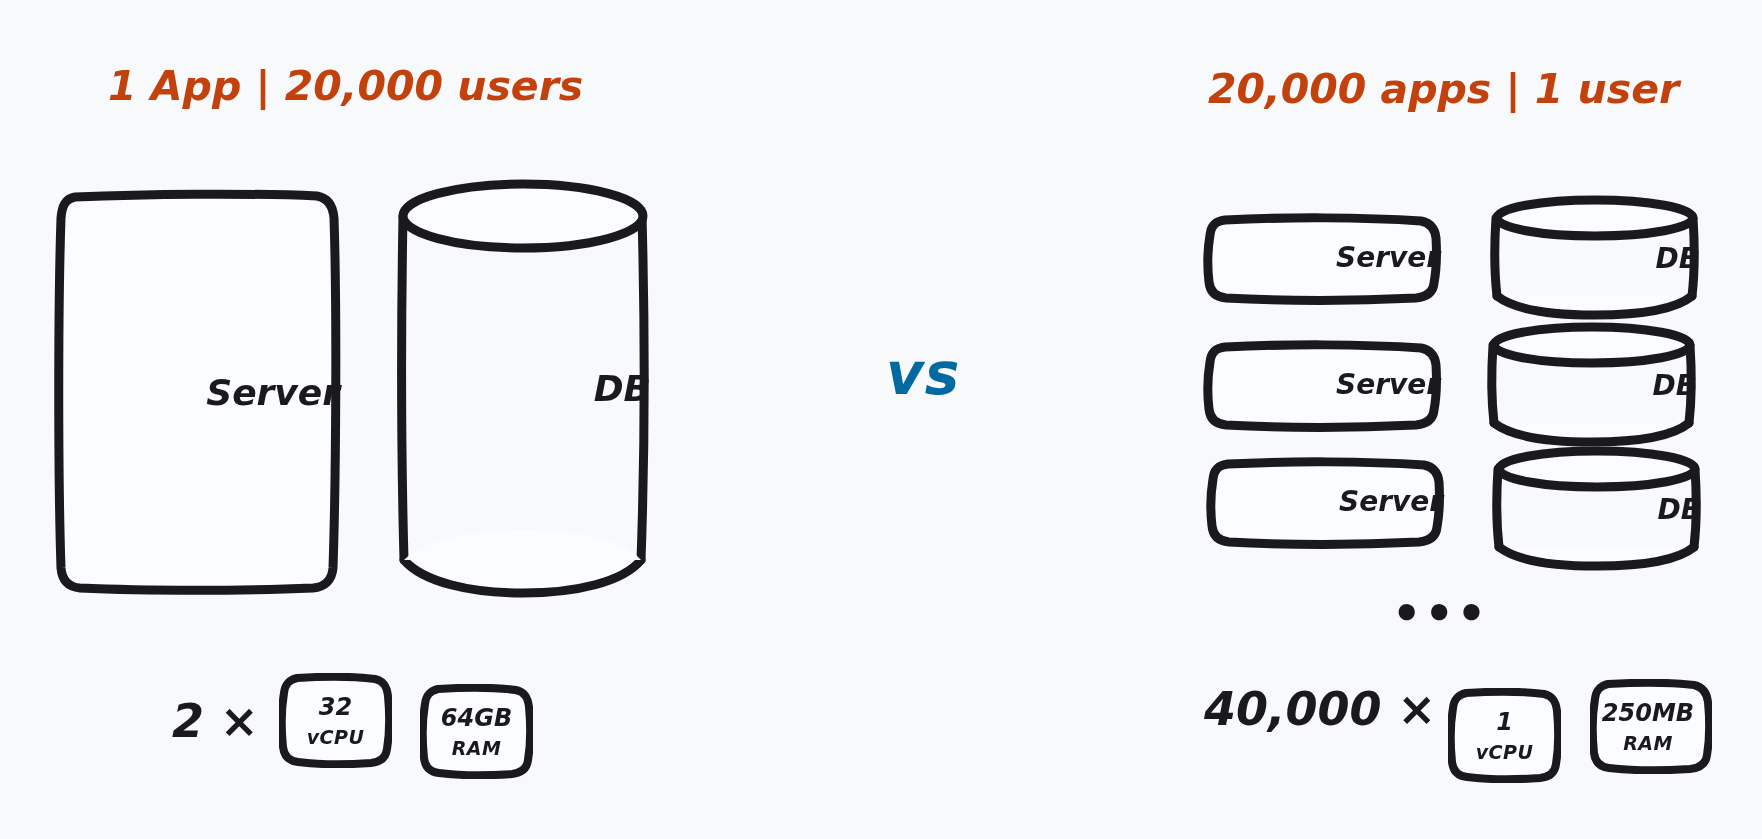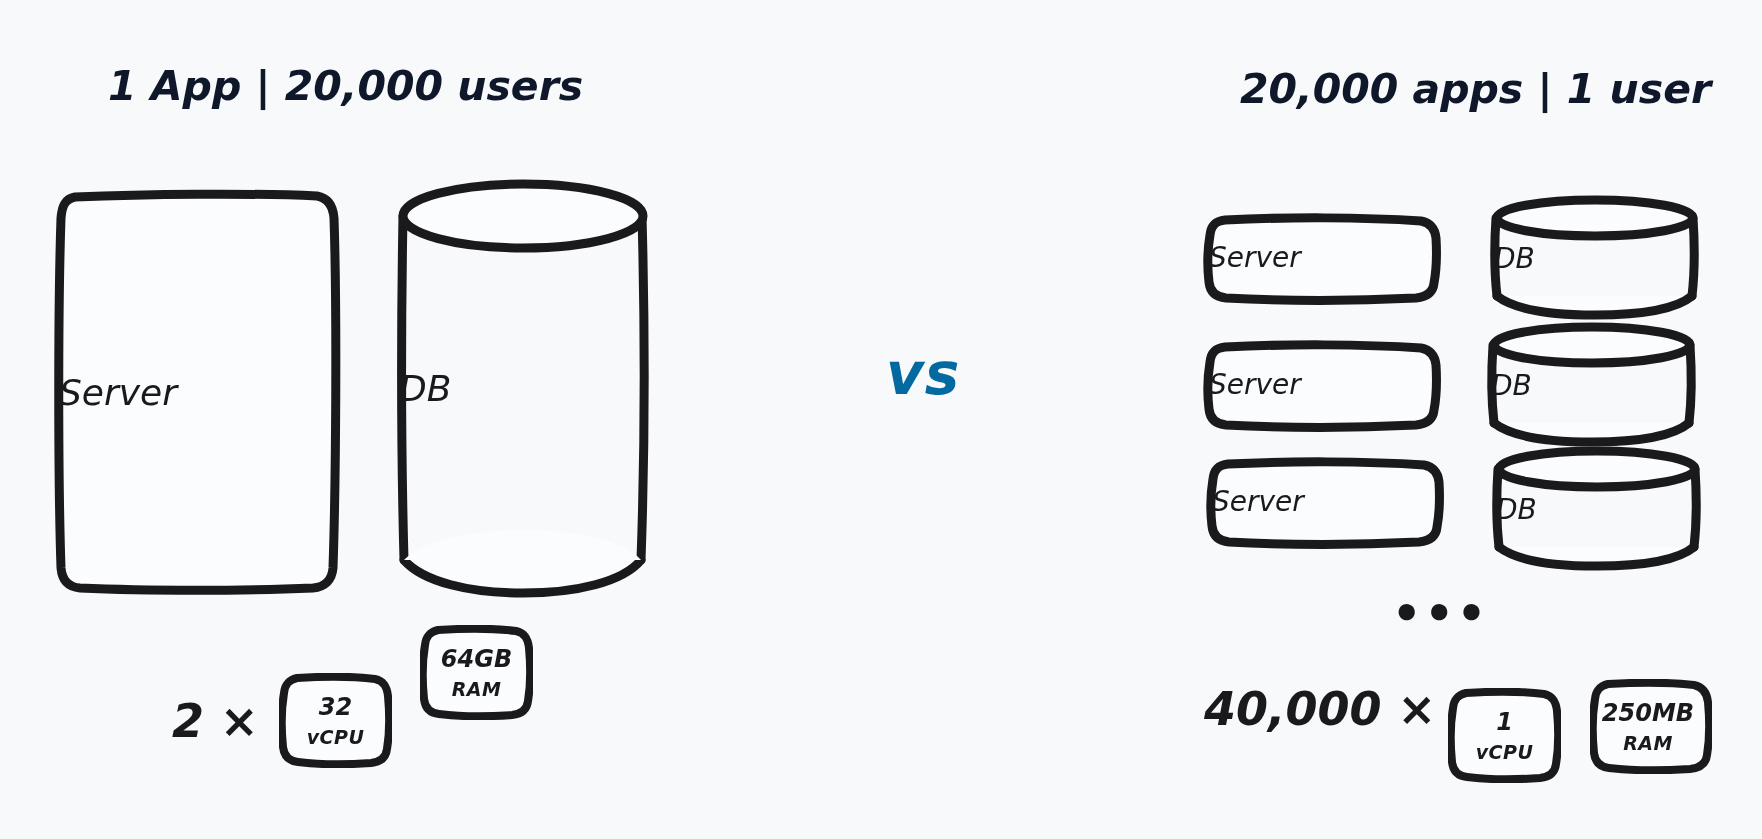--- a/index.html
+++ b/index.html
@@ -14,21 +14,21 @@
     background: #f7f9fb;
     overflow: hidden;
     font-family: "DejaVu Sans", sans-serif;
   }
   .title {
     position: absolute;
     font-size: 41px;
     font-weight: 700;
     font-style: italic;
     white-space: nowrap;
-    color: #0f172a;
+    color: #c2410c;
   }
   .vs-label {
     position: absolute;
     font-size: 58px;
     font-weight: 700;
     font-style: italic;
     color: #0369a1;
     letter-spacing: 1px;
   }
   .count-label {
@@ -51,25 +51,25 @@
   
   .shape {
     position: absolute;
   }
   .shape svg {
     display: block;
     overflow: visible;
   }
   .shape-label {
     position: absolute;
-    left: 4px;
+    left: 12px;
     right: 0;
-    text-align: left;
-    color: #1a1a1c;
-    font-weight: 400;
+    text-align: right;
+    color: #1a1a1c;
+    font-weight: 700;
     font-style: italic;
     pointer-events: none;
   }
 
   .big-box-label   { font-size: 36px; }
   .big-db-label    { font-size: 36px; }
   .small-box-label { font-size: 28px; }
   .small-db-label  { font-size: 28px; }
 
   
@@ -128,32 +128,32 @@
     <svg width="113" height="95" viewBox="0 0 113 95">
       <path d="M18 5 C 48 3, 72 3, 96 6 C 105 8, 108 14, 109 23
                C 111 45, 111 58, 108 76 C 107 85, 101 89, 92 90
                C 65 92, 43 92, 19 89 C 10 88, 5 83, 4 74
                C 2 54, 2 38, 5 20 C 6 11, 10 7, 18 5 Z" fill="#fbfcfd" stroke="#1a1a1c" stroke-width="8" stroke-linejoin="round" stroke-linecap="round"></path>
     </svg>
     <div class="chip-top" style="top:20px;">32</div>
     <div class="chip-bottom" style="top:53px;">vCPU</div>
   </div>
 
-  <div class="spec-chip" style="left:420px; top:625px; width:113px; height:95px;">
+  <div class="spec-chip" style="left:420px; top:684px; width:113px; height:95px;">
     <svg width="113" height="95" viewBox="0 0 113 95">
       <path d="M18 5 C 48 3, 72 3, 96 6 C 105 8, 108 14, 109 23
                C 111 45, 111 58, 108 76 C 107 85, 101 89, 92 90
                C 65 92, 43 92, 19 89 C 10 88, 5 83, 4 74
                C 2 54, 2 38, 5 20 C 6 11, 10 7, 18 5 Z" fill="#fbfcfd" stroke="#1a1a1c" stroke-width="8" stroke-linejoin="round" stroke-linecap="round"></path>
     </svg>
     <div class="chip-top" style="top:20px;">64GB</div>
     <div class="chip-bottom" style="top:53px;">RAM</div>
   </div>
 
-  <div class="title" style="left:1208px; top:65px;margin-left:32px;">20,000 apps | 1 user</div>
+  <div class="title" style="left:1208px; top:65px;">20,000 apps | 1 user</div>
 
   <div class="shape" style="left:1205px; top:215px; width:235px; height:88px;">
     <svg width="235" height="88" viewBox="0 0 235 88">
       <path d="M20 5 C 80 2, 158 2, 216 6 C 226 8, 230 14, 231 23
                C 232 40, 232 52, 229 68 C 228 78, 221 82, 211 83
                C 152 86, 77 86, 21 83 C 11 82, 5 77, 4 67
                C 2 50, 2 38, 5 20 C 6 10, 11 6, 20 5 Z" fill="#fbfcfd" stroke="#1a1a1c" stroke-width="9" stroke-linejoin="round" stroke-linecap="round"></path>
     </svg>
     <div class="shape-label small-box-label" style="top:26px;">Server</div>
   </div>

